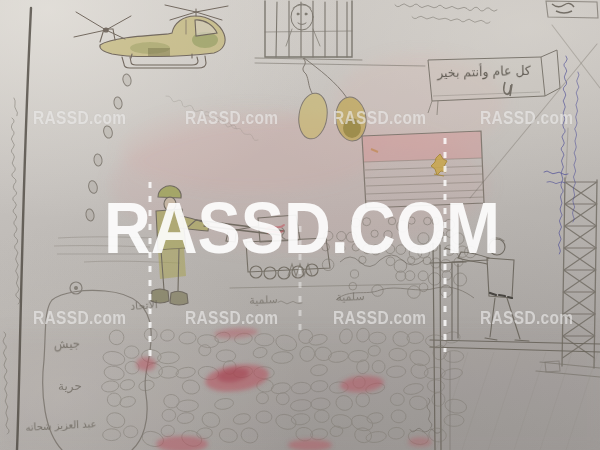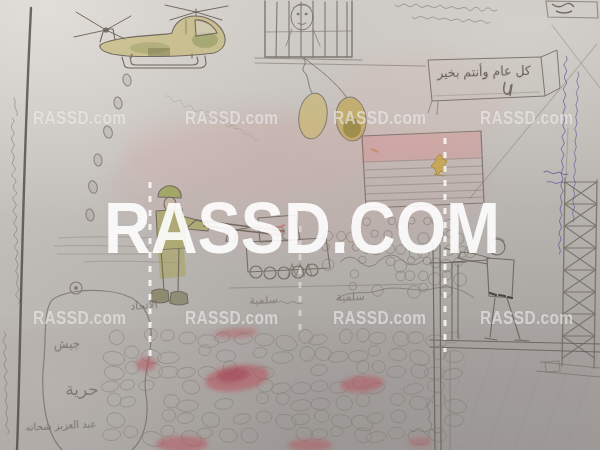--- a/index.html
+++ b/index.html
@@ -416,21 +416,21 @@
     <line x1="150" y1="182" x2="150" y2="358"></line>
     <line x1="300" y1="226" x2="300" y2="334" opacity=".5"></line>
     <line x1="445" y1="138" x2="445" y2="352"></line>
   </g>
 </svg>
 
 <div class="hw" style="left:426px;top:64px;width:116px;font-size:12.5px;transform:rotate(-1.5deg);opacity:.9;color:#57524a;">كل عام وأنتم بخير</div>
 <div class="hw" style="left:182px;top:292px;width:250px;font-size:11px;word-spacing:55px;transform:rotate(-2deg);opacity:.6;">سلمية سلمية</div>
 <div class="hw" style="left:112px;top:299px;width:64px;font-size:11px;transform:rotate(-4deg);opacity:.65;">الاتحاد</div>
 <div class="hw" style="left:42px;top:337px;width:50px;font-size:12px;transform:rotate(-2deg);opacity:.7;">جيش</div>
-<div class="hw" style="left:56px;top:379px;width:52px;font-size:17px;opacity:.65;">حرية</div>
+<div class="hw" style="left:44px;top:379px;width:52px;font-size:12px;opacity:.65;">حرية</div>
 <div class="hw" style="left:20px;top:420px;width:82px;font-size:10px;transform:rotate(-3deg);opacity:.75;">عبد العزيز شحاته</div>
 
 <div class="wm-s" style="left:33px;top:108px">RASSD.com</div>
 <div class="wm-s" style="left:185px;top:108px">RASSD.com</div>
 <div class="wm-s" style="left:333px;top:108px">RASSD.com</div>
 <div class="wm-s" style="left:480px;top:108px">RASSD.com</div>
 <div class="wm-s" style="left:33px;top:308px">RASSD.com</div>
 <div class="wm-s" style="left:185px;top:308px">RASSD.com</div>
 <div class="wm-s" style="left:333px;top:308px">RASSD.com</div>
 <div class="wm-s" style="left:480px;top:308px">RASSD.com</div>

